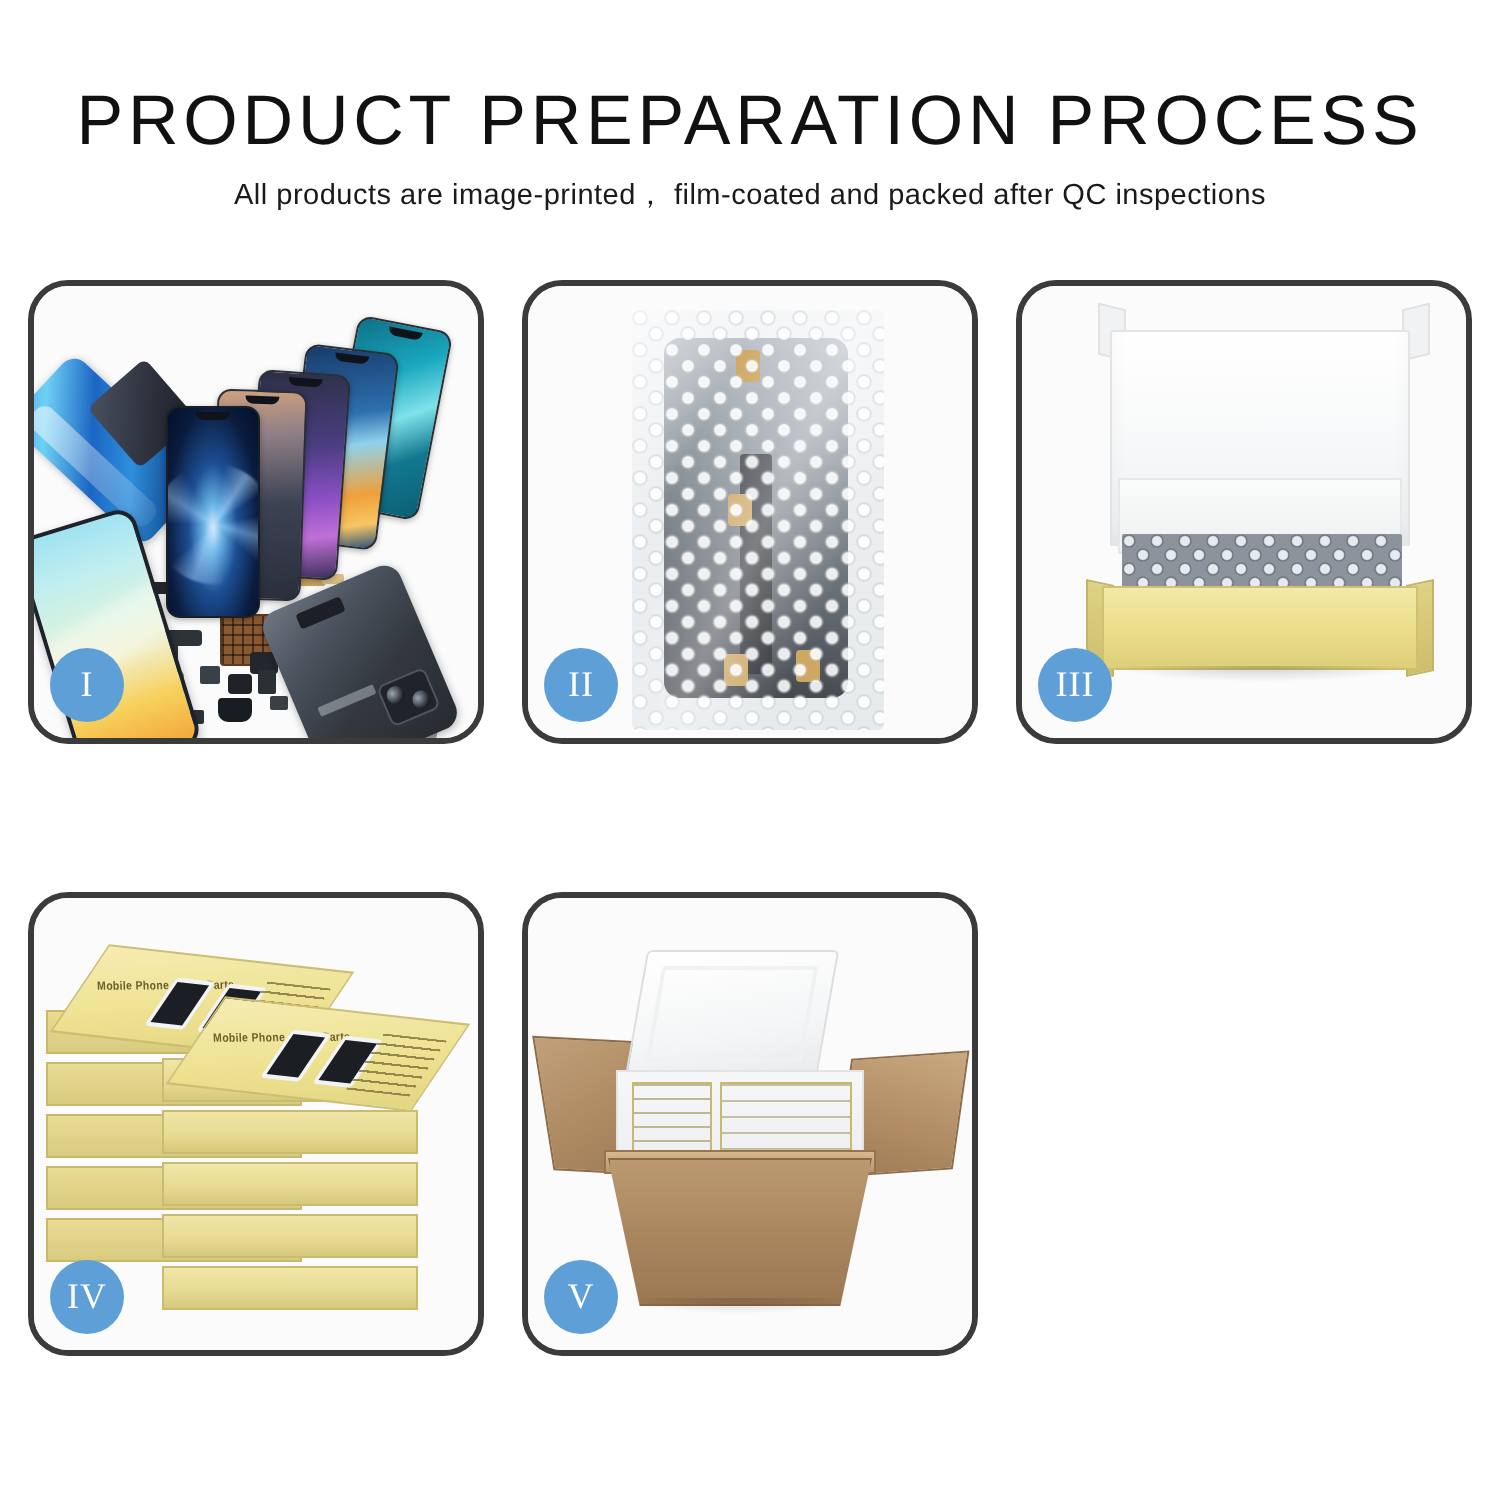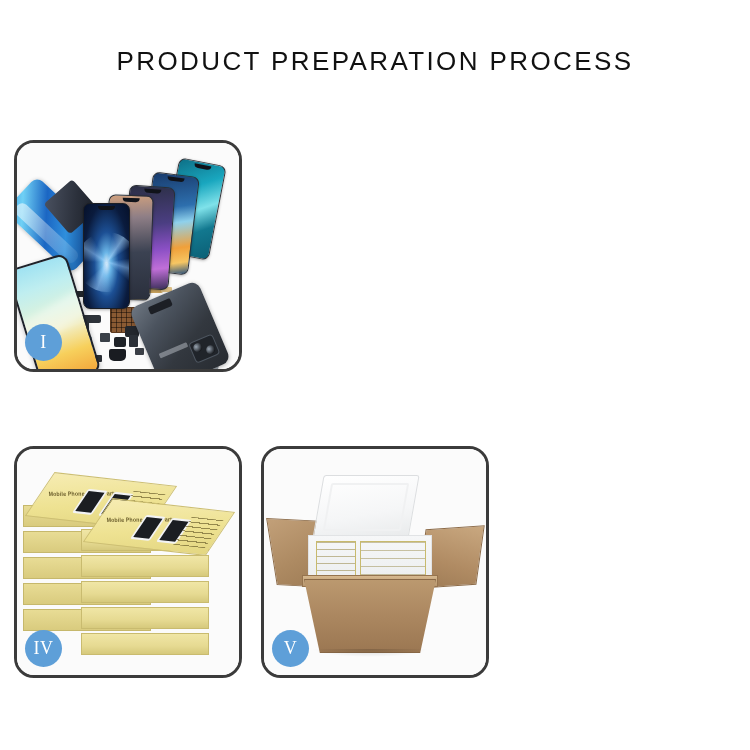--- a/index.html
+++ b/index.html
@@ -25,21 +25,21 @@
     left: 0; top: 0;
     width: 750px;
     height: 130px;
     text-align: center;
   }
 
   #title {
     position: absolute;
     left: 0; top: 41px;
     width: 750px;
-    font-size: 26px;
+    font-size: 35px;
     font-weight: 400;
     letter-spacing: 2.4px;
     color: #111111;
     white-space: nowrap;
     line-height: 40px;
   }
 
   #subtitle {
     position: absolute;
     left: 0; top: 89px;
@@ -658,20 +658,21 @@
     background: radial-gradient(ellipse at 50% 0%, rgba(0,0,0,.14), rgba(0,0,0,0) 70%);
   }
 </style>
 </head>
 <body>
 
 <div id="page">
 
   <div id="header">
     <div id="title">PRODUCT PREPARATION PROCESS</div>
+    <div id="subtitle">All products are image-printed， film-coated and packed after QC inspections</div>
   </div>
 
   <div id="grid">
 
     <div class="panel r1 c1">
       <div class="scene p1">
         <div class="film">
             <div class="film-hi"></div>
           </div>
 
@@ -718,21 +719,51 @@
         <div class="part tinyB"></div>
         <div class="part screwdriver"></div>
         <div class="part sd-handle"></div>
         <div class="part screw1"></div>
         <div class="part screw2"></div>
         <div class="part screw3"></div>
       </div>
       <div class="badge">I</div>
     </div>
 
-
+    <div class="panel r1 c2">
+      <div class="scene">
+        <div class="bag">
+          <div class="screenInside">
+            <div class="flexstrip"></div>
+            <div class="goldpad gp1"></div>
+            <div class="goldpad gp2"></div>
+            <div class="goldpad gp3"></div>
+            <div class="goldpad gp4"></div>
+          </div>
+          <div class="bubbles"></div>
+          <div class="bag-sheen"></div>
+        </div>
+      </div>
+      <div class="badge">II</div>
+    </div>
+
+    <div class="panel r1 c3">
+      <div class="scene">
+        <div class="b3-lid-tabL"></div>
+        <div class="b3-lid-tabR"></div>
+        <div class="b3-lid"></div>
+        <div class="b3-inner"></div>
+        <div class="b3-bubble"></div>
+        <div class="b3-frontL"></div>
+        <div class="b3-frontR"></div>
+        <div class="b3-front"></div>
+        <div class="b3-shadow"></div>
+      </div>
+      <div class="badge">III</div>
+    </div>
 
     <div class="panel r2 c1">
       <div class="scene">
         <div class="stack">
           <div class="bx-side bxL5"></div>
           <div class="bx-side bxL4"></div>
           <div class="bx-side bxL3"></div>
           <div class="bx-side bxL2"></div>
           <div class="bx-side bxL1"></div>
 

